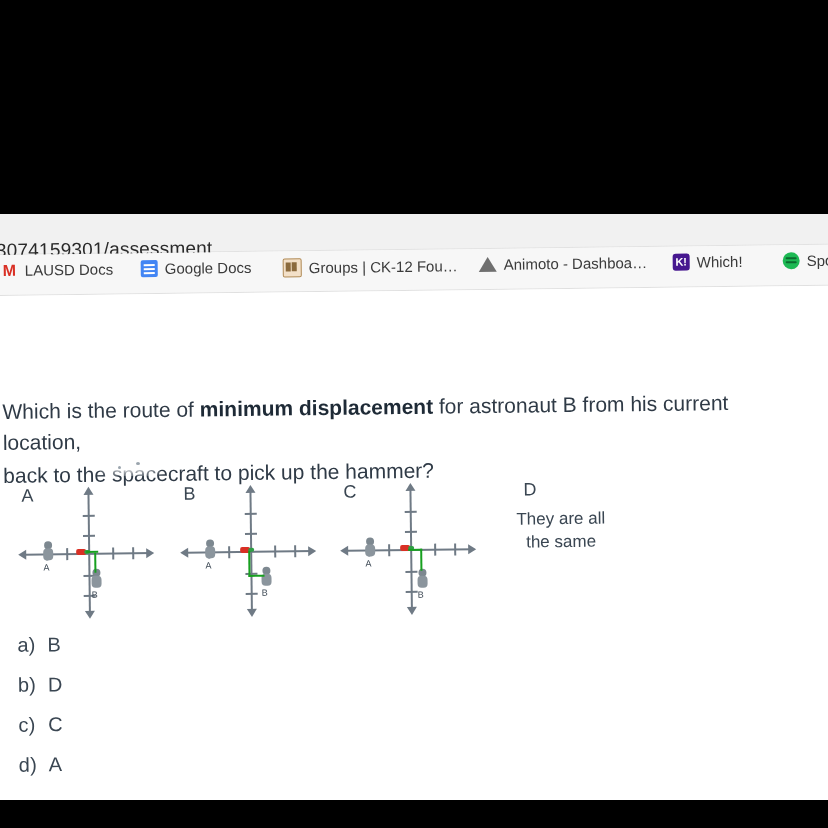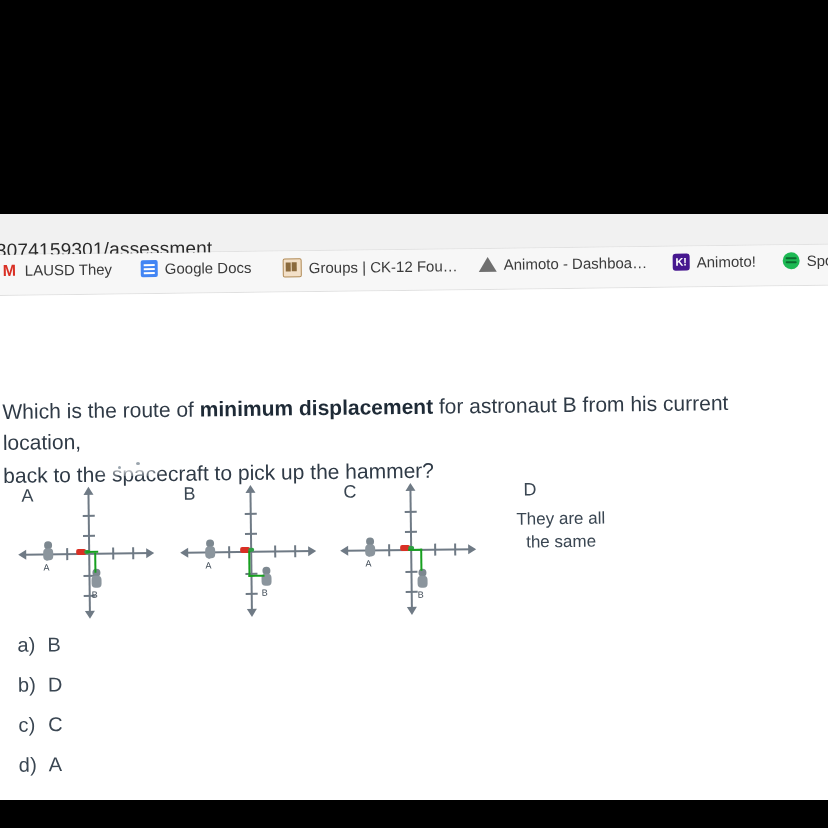--- a/index.html
+++ b/index.html
@@ -319,37 +319,37 @@
   <div class="browser">
     <div class="tilt">
 
       <div class="urlbar">
         <div class="url-text">/3074159301/assessment</div>
       </div>
 
       <div class="bookmarks">
         <div class="bm" style="left:6px;">
           <span class="bm-ico ico-m">M</span>
-          <span>LAUSD They</span>
+          <span>LAUSD Docs</span>
         </div>
         <div class="bm" style="left:146px;">
           <span class="bm-ico ico-docs"></span>
           <span>Google Docs</span>
         </div>
         <div class="bm" style="left:288px;">
           <span class="bm-ico ico-groups"></span>
           <span>Groups | CK-12 Fou…</span>
         </div>
         <div class="bm" style="left:484px;">
           <span class="bm-ico ico-animoto"></span>
           <span>Animoto - Dashboa…</span>
         </div>
         <div class="bm" style="left:678px;">
           <span class="bm-ico ico-kahoot">K!</span>
-          <span>Animoto!</span>
+          <span>Which!</span>
         </div>
         <div class="bm" style="left:788px;">
           <span class="bm-ico ico-spot"></span>
           <span>Spot</span>
         </div>
       </div>
 
       <div class="page">
 
         <div class="question">

